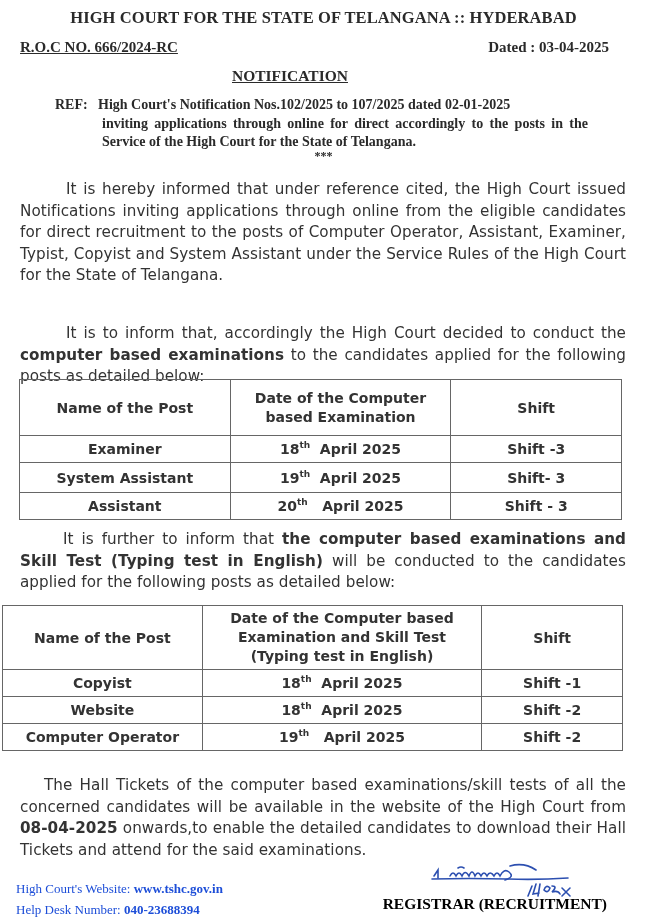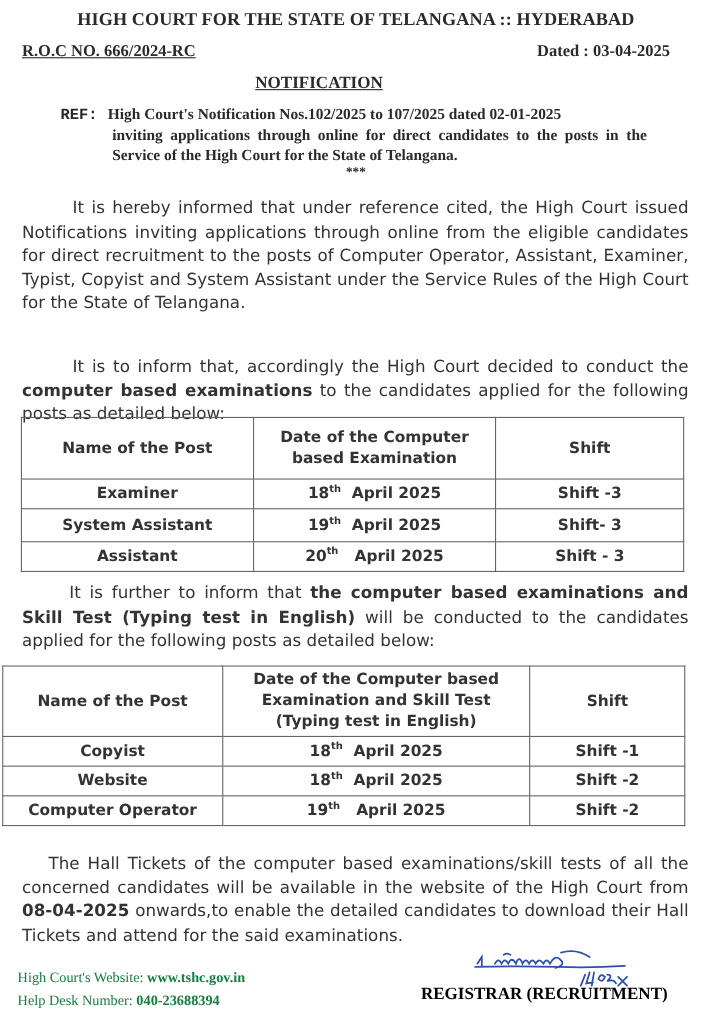--- a/index.html
+++ b/index.html
@@ -5,53 +5,53 @@
   html, body { margin: 0; padding: 0; background: #ffffff; }
   body { width: 647px; height: 923px; position: relative; overflow: hidden; color: #2a2a2a; }
   .serif { font-family: "Liberation Serif", "DejaVu Serif", serif; }
   .sans { font-family: "DejaVu Sans", "Liberation Sans", sans-serif; }
   .abs { position: absolute; }
   .court-title { left: 0; width: 647px; top: 8px; text-align: center; font-size: 16.5px; font-weight: bold; letter-spacing: 0.1px; }
   .roc { left: 20px; top: 39px; font-size: 15px; font-weight: bold; text-decoration: underline; }
   .dated { right: 38px; top: 39px; font-size: 15px; font-weight: bold; }
   .notif { left: 0; width: 580px; top: 67px; text-align: center; font-size: 15.5px; font-weight: bold; text-decoration: underline; }
   .ref { left: 55px; top: 96px; width: 533px; font-size: 14px; font-weight: bold; line-height: 18.5px; }
-  .ref .ref-label { position: absolute; left: 0; top: 0; font-family: Liberation Mono, monospace; }
+  .ref .ref-label { position: absolute; left: 0; top: 0; }
   .ref .ref-line1 { padding-left: 43px; display:block; white-space: nowrap; }
   .ref .ref-rest { padding-left: 47px; display:block; text-align: justify; text-align-last: left; }
   .stars { left: 0; width: 647px; top: 149px; text-align: center; font-size: 12px; font-weight: bold; }
   .para { left: 20px; width: 606px; font-size: 15.2px; line-height: 21.6px; text-align: justify; color: #333; letter-spacing: 0.05px; }
   .para .indent { display: inline-block; width: 46px; }
   .p1 { top: 179px; }
   .p2 { top: 323px; }
   .p3 { top: 529px; }
   .p4 { top: 775px; }
   table.exam { position: absolute; border-collapse: collapse; font-family: "DejaVu Sans", sans-serif; font-weight: bold; color: #333; font-size: 14px; }
   table.exam td, table.exam th { border: 1.2px solid #666; text-align: center; padding: 0; }
   table.exam th { font-weight: bold; }
   .t1 { left: 19px; top: 379px; width: 603px; }
   .t2 { left: 2px; top: 605px; width: 621px; }
   sup { font-size: 9px; vertical-align: top; position: relative; top: -1px; }
-  .footer-left { left: 16px; top: 878px; font-size: 13px; line-height: 21px; color: #15803d; }
+  .footer-left { left: 16px; top: 878px; font-size: 13px; line-height: 21px; color: #1d4ed8; }
   .footer-left b { font-weight: bold; }
   .registrar { right: 40px; top: 895px; font-size: 15.5px; font-weight: bold; color: #000000; }
   .signature { left: 428px; top: 862px; width: 180px; height: 40px; }
 </style>
 </head>
 <body>
 
 <div class="abs serif court-title">HIGH COURT FOR THE STATE OF TELANGANA :: HYDERABAD</div>
 <div class="abs serif roc">R.O.C NO. 666/2024-RC</div>
 <div class="abs serif dated">Dated : 03-04-2025</div>
 <div class="abs serif notif">NOTIFICATION</div>
 
 <div class="abs serif ref">
   <span class="ref-label">REF:</span>
   <span class="ref-line1">High  Court's Notification Nos.102/2025 to 107/2025 dated 02-01-2025</span>
-  <span class="ref-rest">inviting applications through online for direct candidates to the posts in the Service of the High Court for the State of Telangana.</span>
+  <span class="ref-rest">inviting applications through online for direct accordingly to the posts in the Service of the High Court for the State of Telangana.</span>
 </div>
 <div class="abs serif stars">***</div>
 
 <div class="abs sans para p1"><span class="indent"></span><span>It is hereby informed that under reference cited, the High Court issued Notifications inviting applications through online from the eligible candidates for direct recruitment to the posts of Computer Operator, Assistant, Examiner, Typist, Copyist and System Assistant under the Service Rules of the High Court for the State of Telangana.</span></div>
 
 <div class="abs sans para p2"><span class="indent"></span><span>It is to inform that, accordingly the High Court decided to conduct the </span><b>computer based examinations</b><span> to the candidates applied for the following posts as detailed below:</span></div>
 
 <table class="exam t1">
   <colgroup>
       <col style="width:211px">

